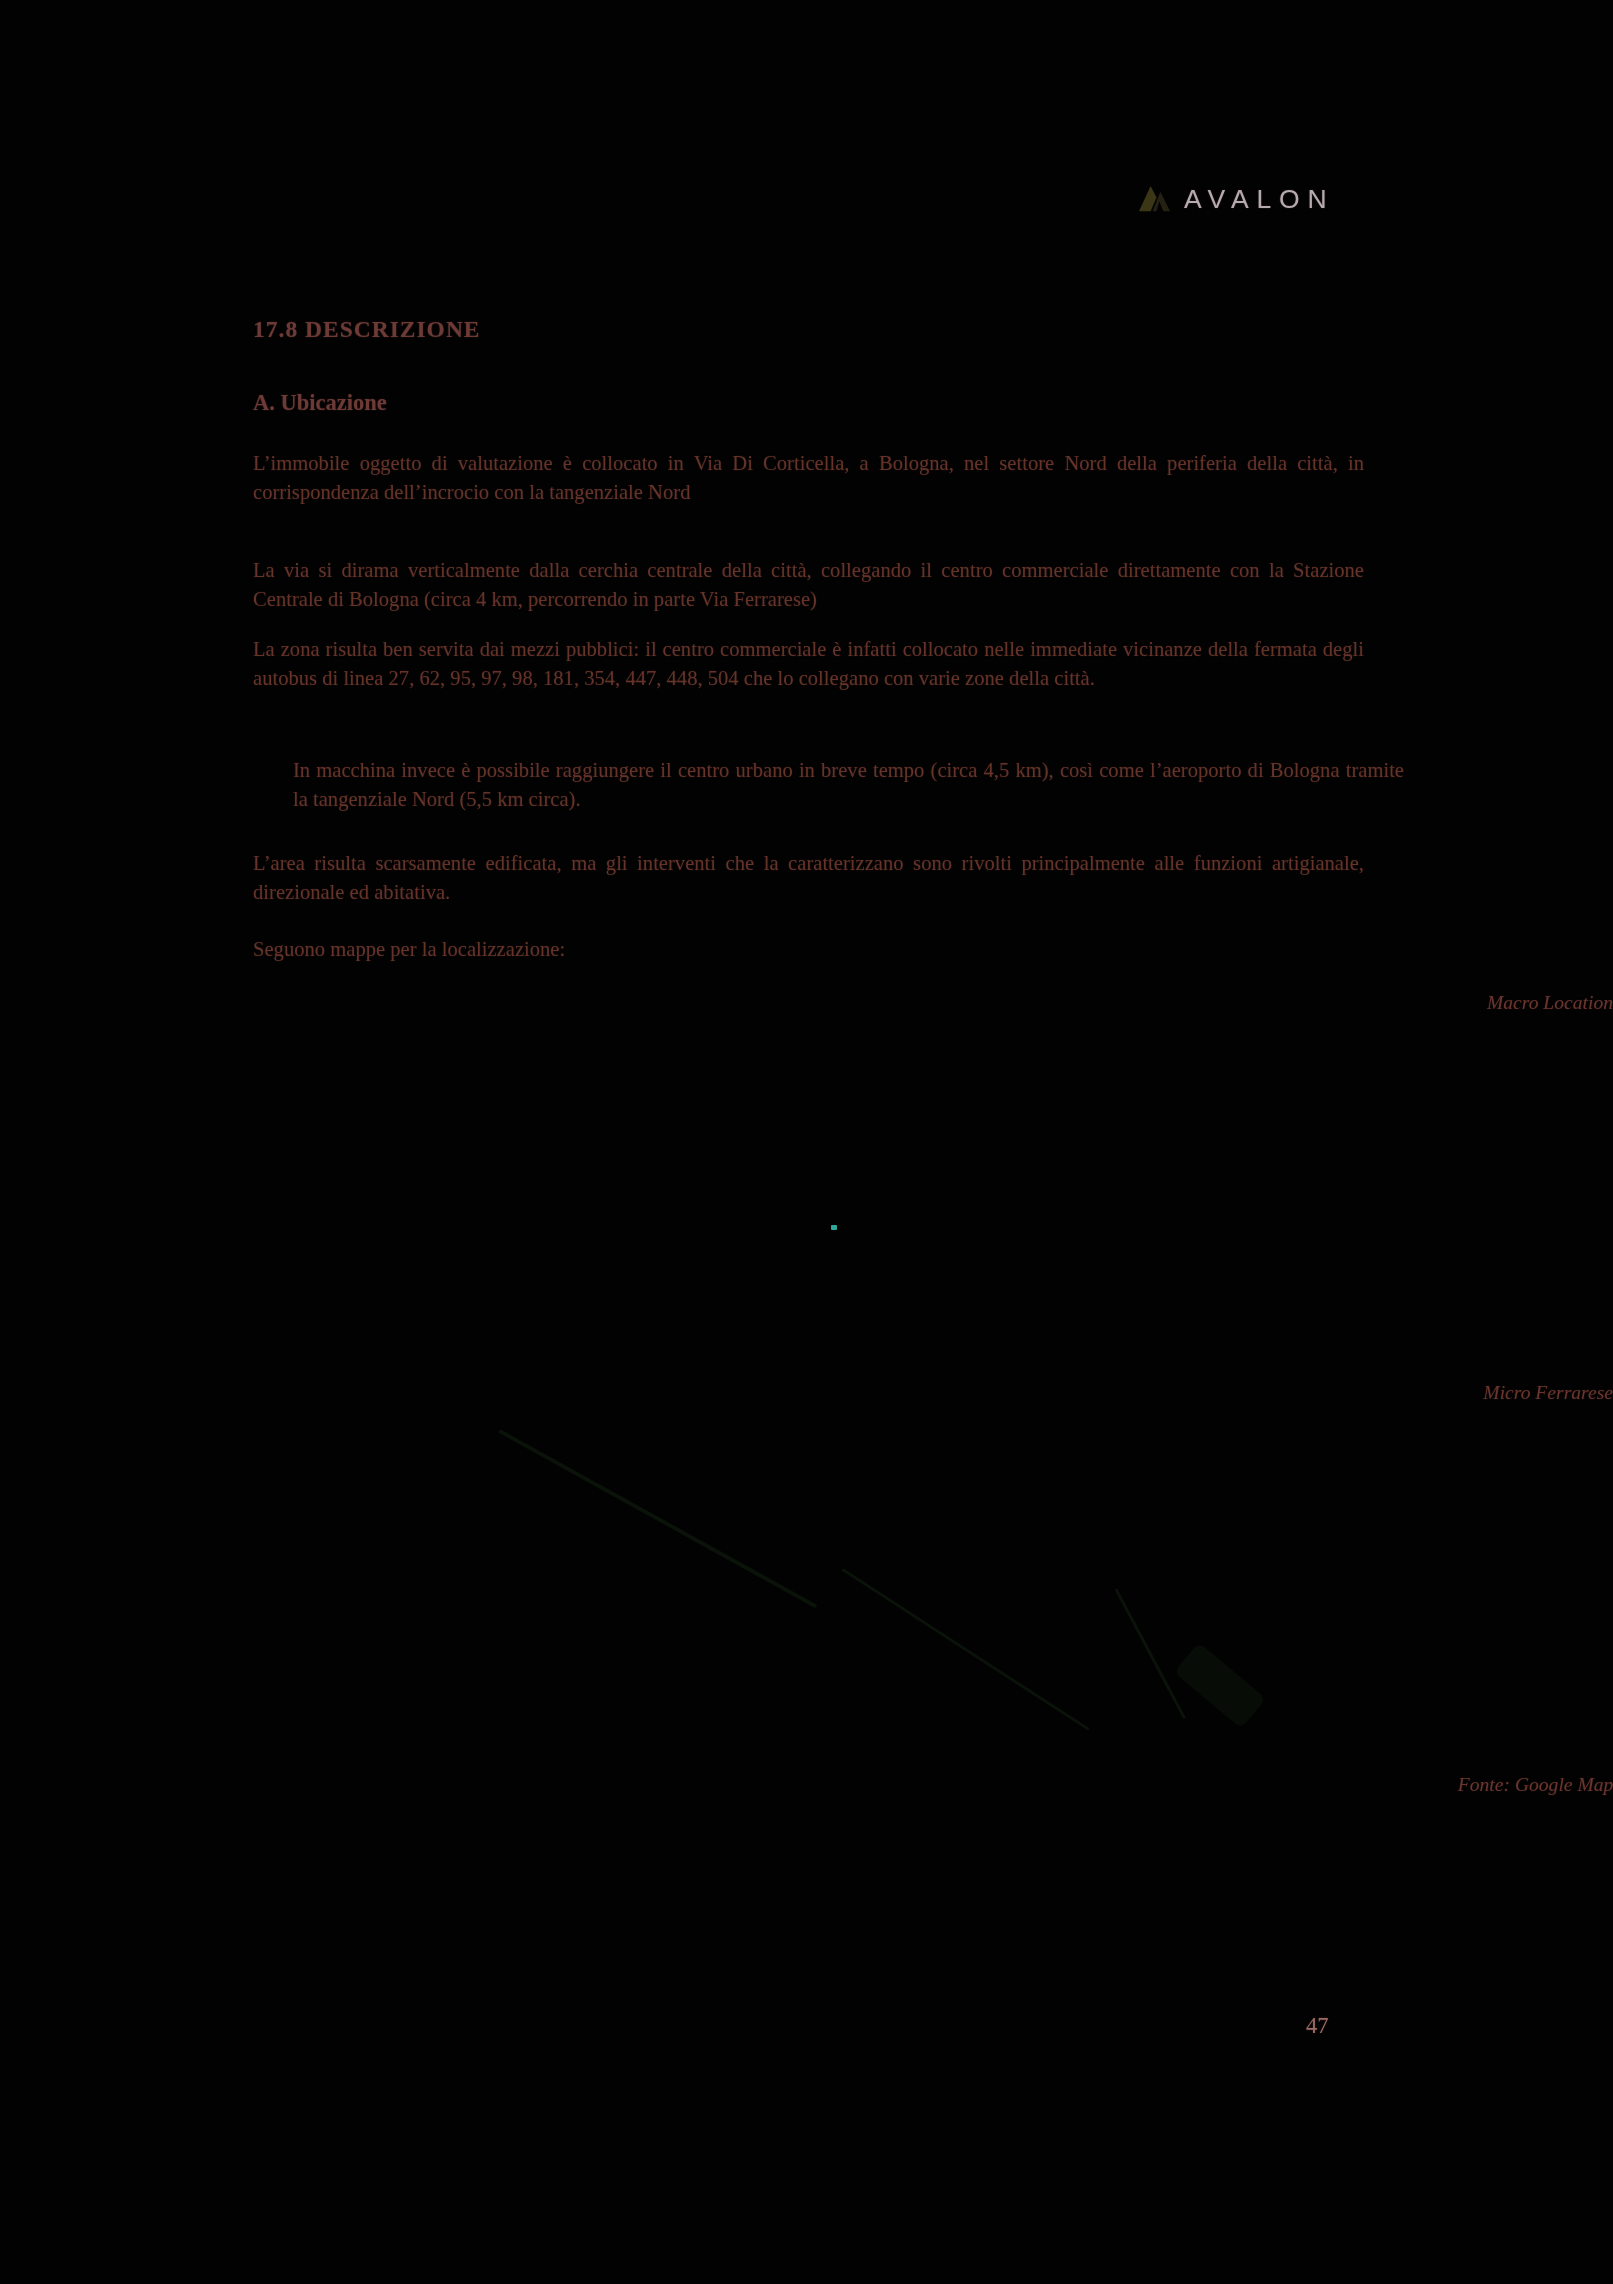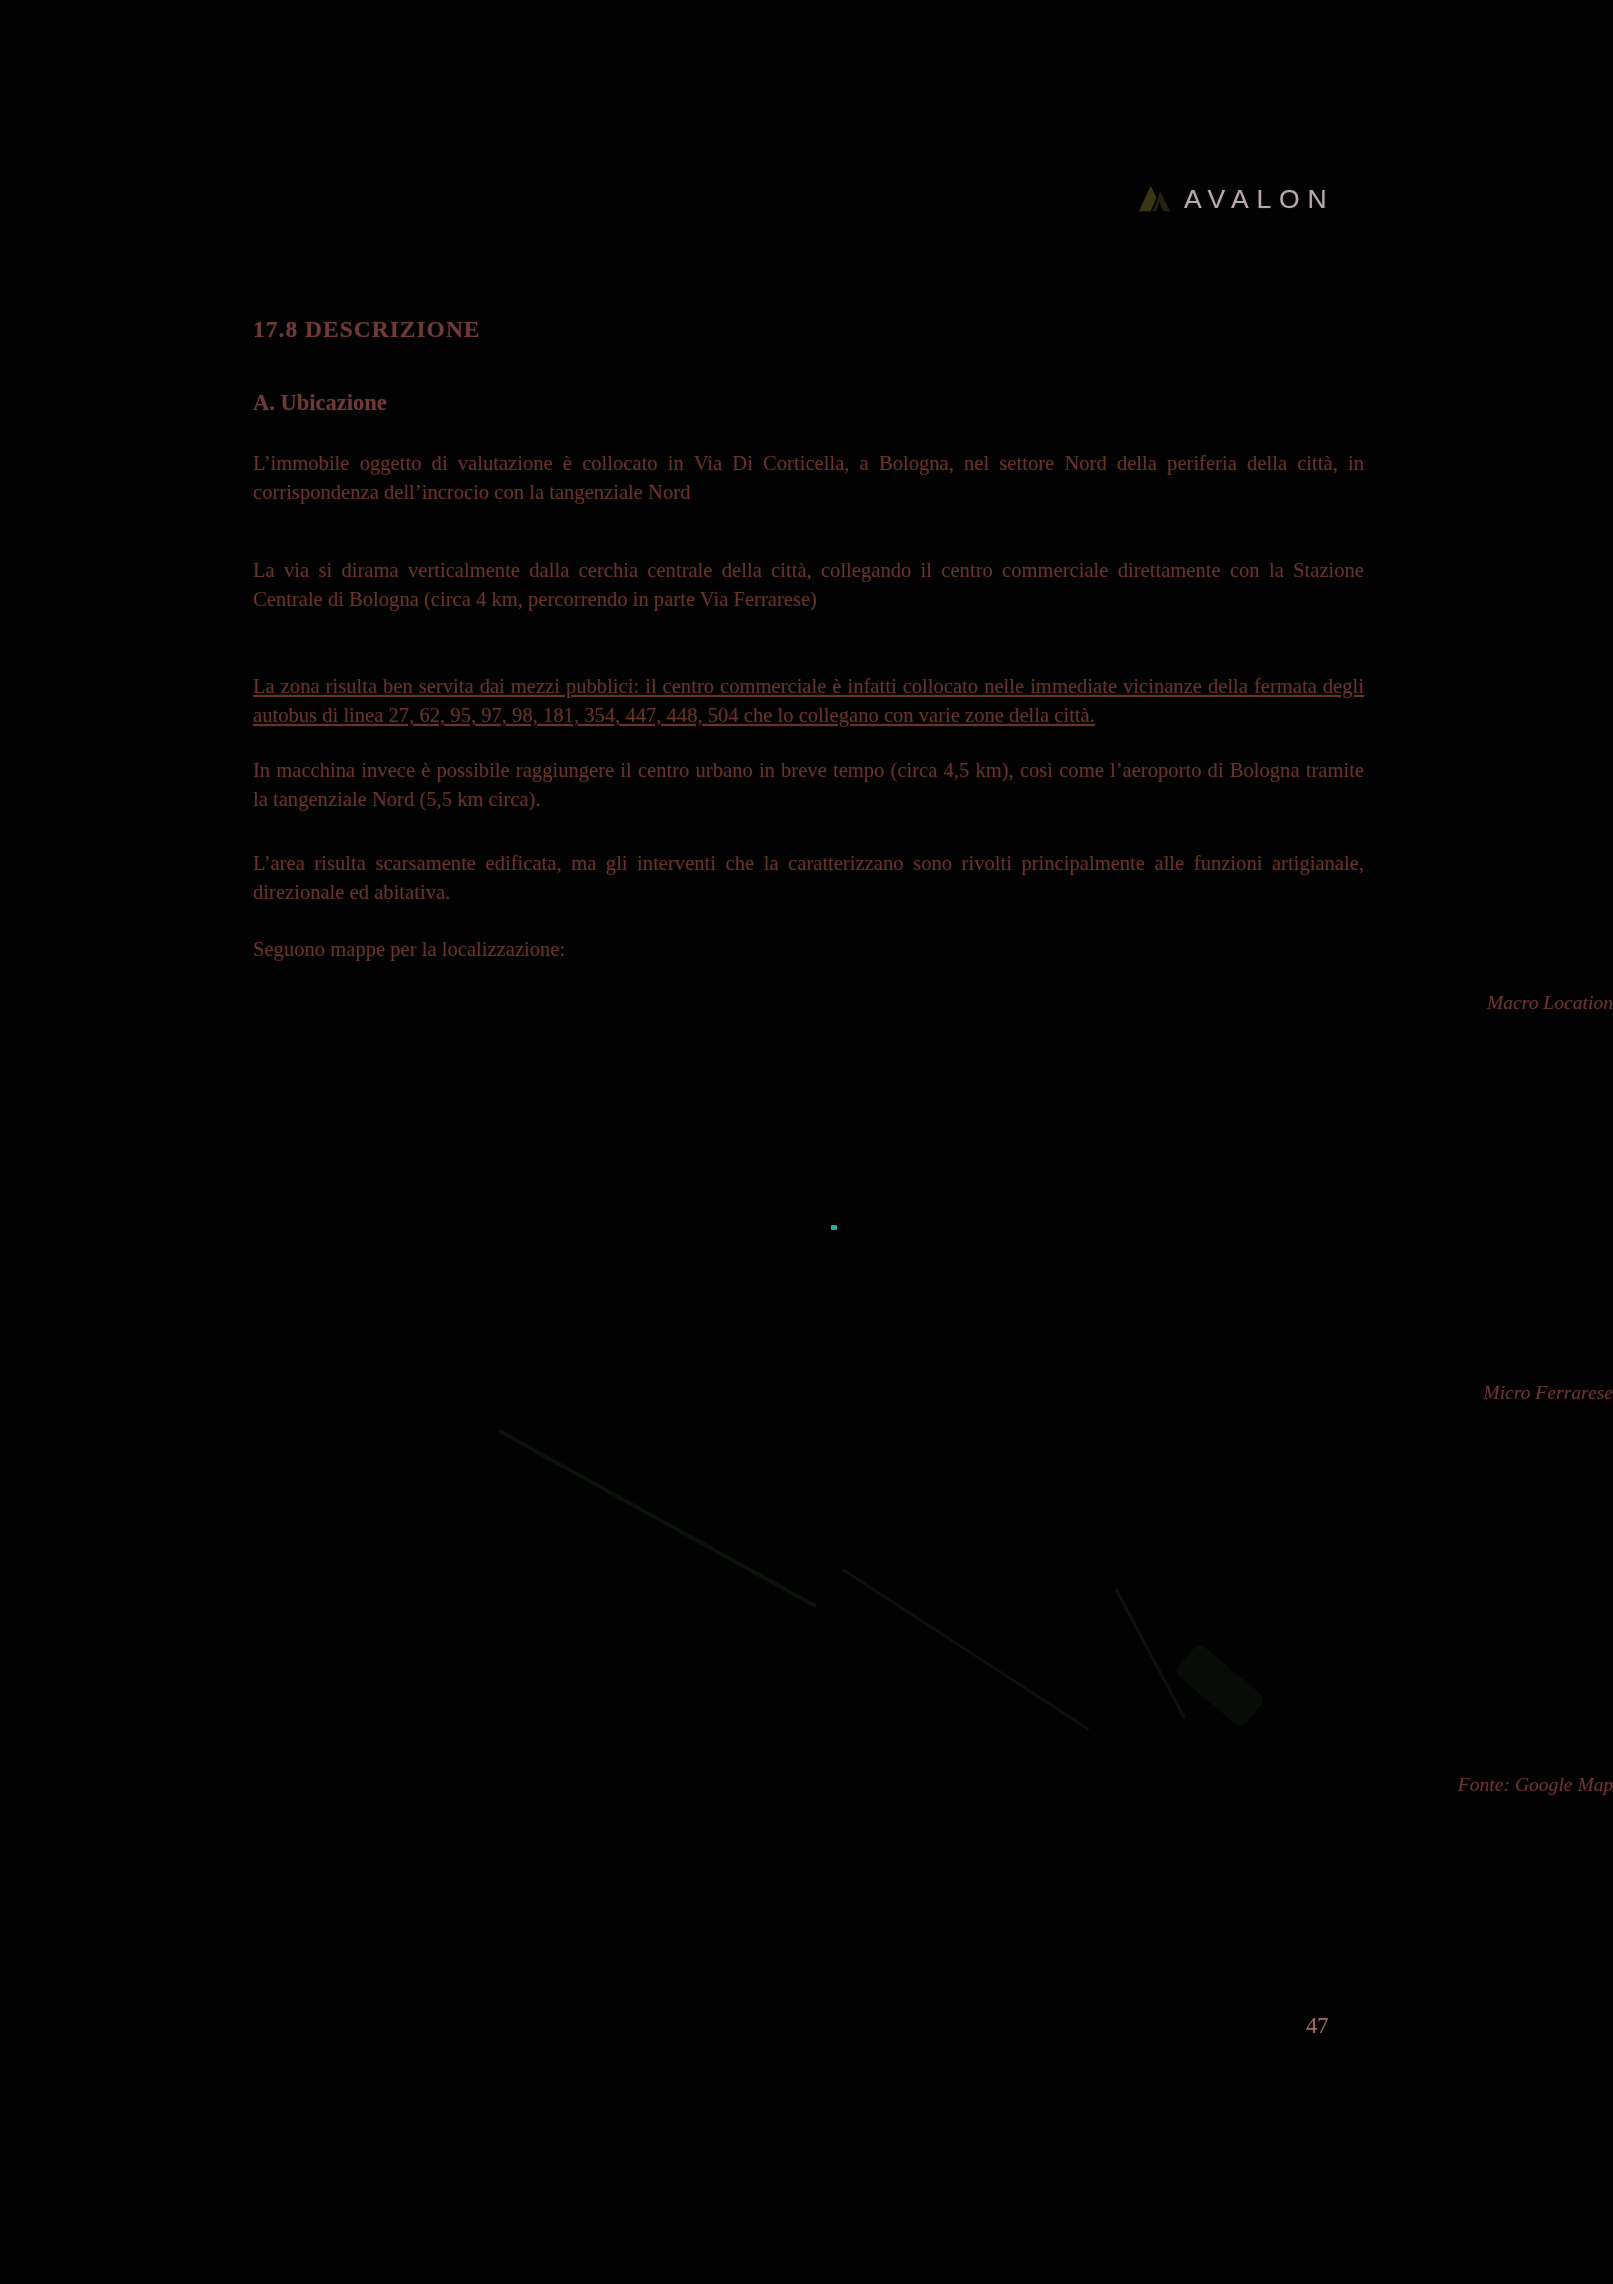--- a/index.html
+++ b/index.html
@@ -37,22 +37,22 @@
   
   .para{
     position:absolute;left:253px;width:1111px;
     font-size:20.6px;line-height:29px;
     text-align:justify;
     color:#663329;
     text-shadow:0 0 2px rgba(120,70,65,.3);
   }
   .p1{top:449px;}
   .p2{top:556px;}
-  .p3{top:672px;text-decoration:underline;}
-  .p4{top:756px;}
+  .p3{top:635px;}
+  .p4{top:756px;margin-left:40px;}
   .p5{top:849px;}
   .p6{top:935px;text-align:left;}
   
   .caption{
     position:absolute;left:0;width:1613px;
     text-align:right;
     font-style:italic;font-size:19.6px;
     color:#6b352e;
     text-shadow:0 0 2px rgba(120,70,65,.3);
   }

